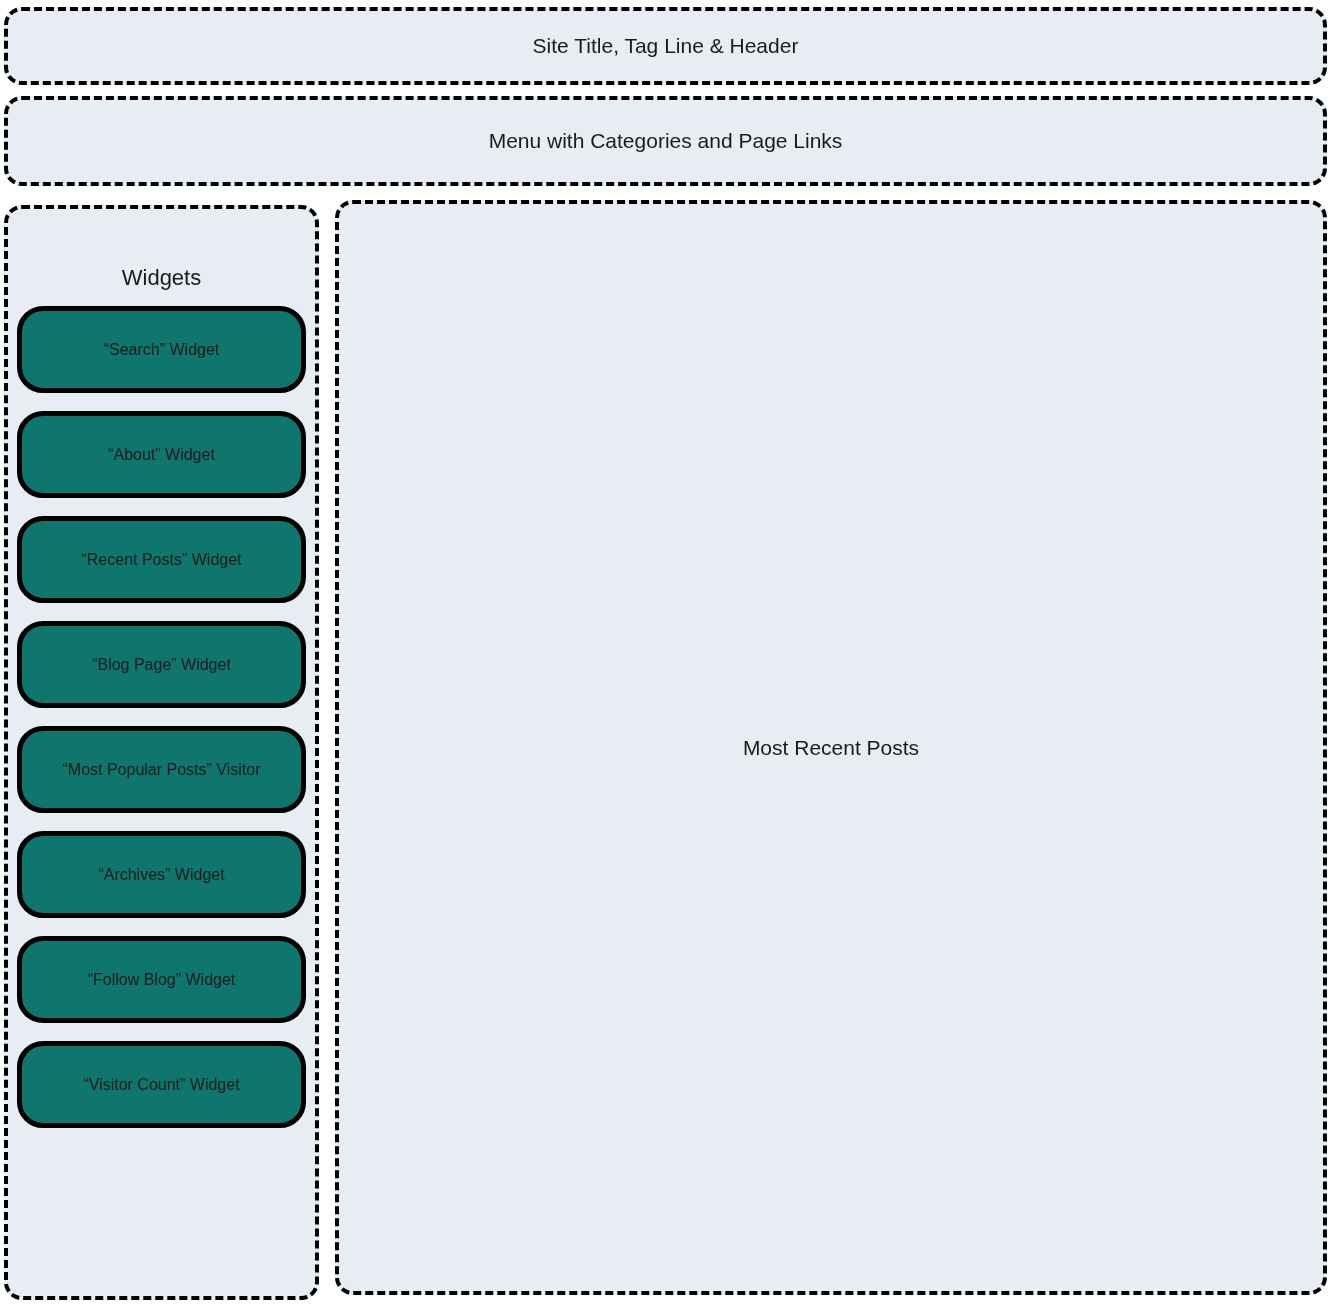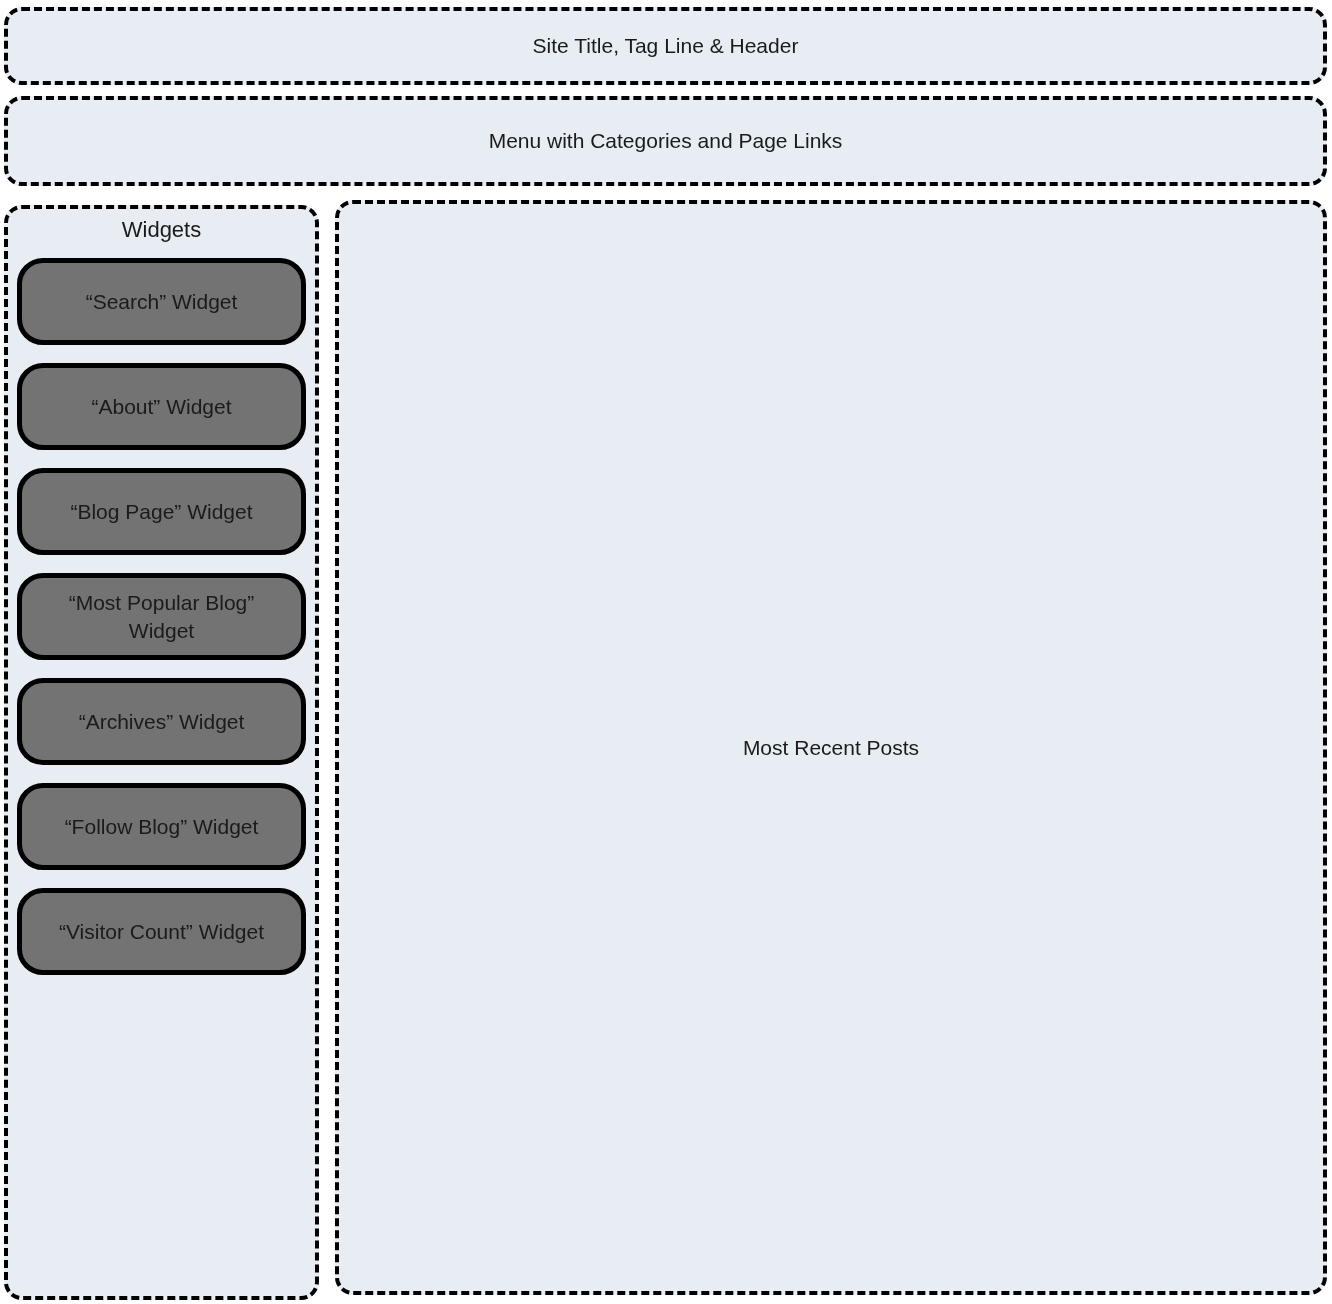--- a/index.html
+++ b/index.html
@@ -38,38 +38,39 @@
     flex-direction: column;
     align-items: center;
     padding: 6px 10px 10px 10px;
   }
   #main-box    { left: 335px; top: 200px; width: 992px;  height: 1095px; }
 
   .sidebar-title {
     font-size: 22px;
     line-height: 30px;
     margin-bottom: 13px;
+    margin-top: 48px;
   }
   .widget-list {
     display: flex;
     flex-direction: column;
     gap: 18px;
   }
   .widget-box {
     box-sizing: border-box;
     width: 289px;
     height: 87px;
-    background: #737373;
+    background: #0f766e;
     border: 5px solid #000000;
     border-radius: 26px;
     display: flex;
     align-items: center;
     justify-content: center;
     text-align: center;
-    font-size: 21px;
+    font-size: 16px;
     line-height: 28px;
     padding: 4px 14px;
   }
 </style>
 </head>
 <body>
 
 <div id="canvas">
 
   <div id="header-box" class="dashed-box center-label">
@@ -83,24 +84,27 @@
   <div id="sidebar-box" class="dashed-box">
     <div class="sidebar-title">Widgets</div>
     <div class="widget-list">
       <div class="widget-box">
         <span>“Search” Widget</span>
       </div>
       <div class="widget-box">
         <span>“About” Widget</span>
       </div>
       <div class="widget-box">
+        <span>“Recent Posts” Widget</span>
+      </div>
+      <div class="widget-box">
         <span>“Blog Page” Widget</span>
       </div>
       <div class="widget-box">
-        <span>“Most Popular Blog” Widget</span>
+        <span>“Most Popular Posts” Visitor</span>
       </div>
       <div class="widget-box">
         <span>“Archives” Widget</span>
       </div>
       <div class="widget-box">
         <span>“Follow Blog” Widget</span>
       </div>
       <div class="widget-box">
         <span>“Visitor Count” Widget</span>
       </div>

